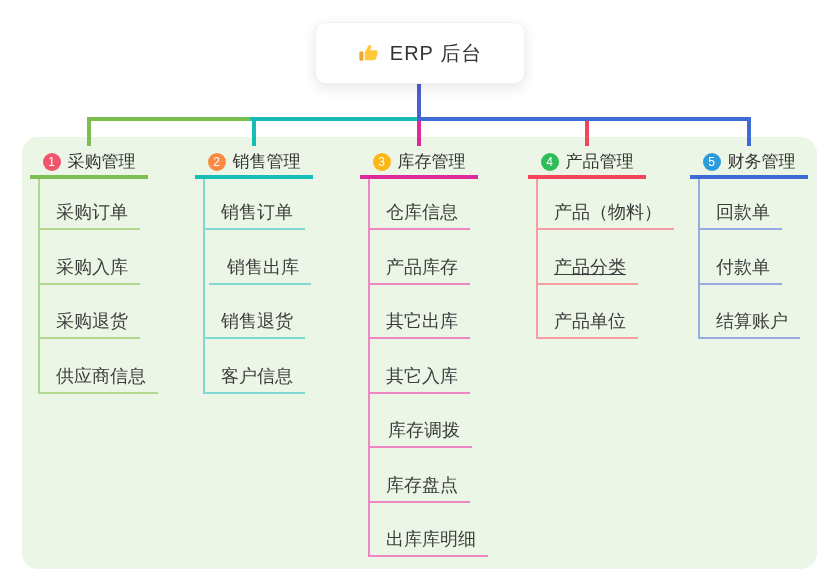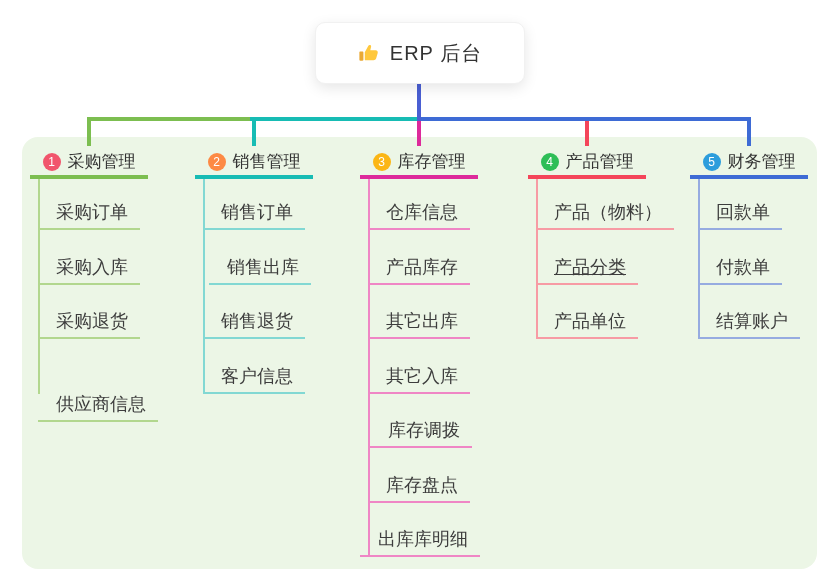--- a/index.html
+++ b/index.html
@@ -45,42 +45,42 @@
 
   <div id="branches">
       <div class="branch-header" style="left: 30px; top: 148px; border-bottom-color: rgb(124, 190, 80);">
         <div class="branch-badge" style="background: rgb(241, 85, 108);">1</div>
         <div class="branch-label">采购管理</div>
       </div>
       <div class="vline" style="left: 38px; top: 179px; width: 2px; height: 214.5px; background: rgb(178, 215, 142);"></div>
       <div class="child-node" style="left: 38px; top: 202px; border-bottom-color: rgb(178, 215, 142);"><div class="child-label" style="display: inline;">采购订单</div></div>
       <div class="child-node" style="left: 38px; top: 256.5px; border-bottom-color: rgb(178, 215, 142);"><div class="child-label" style="display: inline; text-align: right;">采购入库</div></div>
       <div class="child-node" style="left: 38px; top: 311px; border-bottom-color: rgb(178, 215, 142);"><div class="child-label" style="display: inline;">采购退货</div></div>
-      <div class="child-node" style="left: 38px; top: 365.5px; border-bottom-color: rgb(178, 215, 142); margin-top: 28px;"><div class="child-label" style="display: inline;">供应商信息</div></div>
+      <div class="child-node" style="left: 38px; top: 365.5px; border-bottom-color: rgb(178, 215, 142);"><div class="child-label" style="display: inline;">供应商信息</div></div>
       <div class="branch-header" style="left: 195px; top: 148px; border-bottom-color: rgb(23, 188, 180);">
         <div class="branch-badge" style="background: rgb(253, 138, 68);">2</div>
         <div class="branch-label">销售管理</div>
       </div>
       <div class="vline" style="left: 203px; top: 179px; width: 2px; height: 214.5px; background: rgb(130, 216, 211);"></div>
       <div class="child-node" style="left: 203px; top: 202px; border-bottom-color: rgb(130, 216, 211);"><div class="child-label" style="display: inline;">销售订单</div></div>
       <div class="child-node" style="left: 203px; top: 256.5px; border-bottom-color: rgb(130, 216, 211); margin-left: 6px;"><div class="child-label" style="display: inline;">销售出库</div></div>
       <div class="child-node" style="left: 203px; top: 311px; border-bottom-color: rgb(130, 216, 211);"><div class="child-label" style="display: inline;">销售退货</div></div>
       <div class="child-node" style="left: 203px; top: 365.5px; border-bottom-color: rgb(130, 216, 211);"><div class="child-label" style="display: inline;">客户信息</div></div>
       <div class="branch-header" style="left: 360px; top: 148px; border-bottom-color: rgb(221, 42, 155);">
         <div class="branch-badge" style="background: rgb(251, 182, 21);">3</div>
         <div class="branch-label">库存管理</div>
       </div>
       <div class="vline" style="left: 368px; top: 179px; width: 2px; height: 378px; background: rgb(239, 134, 197);"></div>
       <div class="child-node" style="left: 368px; top: 202px; border-bottom-color: rgb(239, 134, 197);"><div class="child-label" style="display: inline;">仓库信息</div></div>
       <div class="child-node" style="left: 368px; top: 256.5px; border-bottom-color: rgb(239, 134, 197);"><div class="child-label" style="display: inline; margin-top: 48px;">产品库存</div></div>
       <div class="child-node" style="left: 368px; top: 311px; border-bottom-color: rgb(239, 134, 197);"><div class="child-label" style="display: inline;">其它出库</div></div>
       <div class="child-node" style="left: 368px; top: 365.5px; border-bottom-color: rgb(239, 134, 197);"><div class="child-label" style="display: inline;">其它入库</div></div>
       <div class="child-node" style="left: 368px; top: 420px; border-bottom-color: rgb(239, 134, 197); padding-left: 20px;"><div class="child-label" style="display: inline;">库存调拨</div></div>
       <div class="child-node" style="left: 368px; top: 474.5px; border-bottom-color: rgb(239, 134, 197);"><div class="child-label" style="display: inline;">库存盘点</div></div>
-      <div class="child-node" style="left: 360px; top: 529px; border-bottom-color: rgb(239, 134, 197);"><div class="child-label" style="display: inline;">出库库明细</div></div>
+      <div class="child-node" style="left: 368px; top: 529px; border-bottom-color: rgb(239, 134, 197);"><div class="child-label" style="display: inline;">出库库明细</div></div>
       <div class="branch-header" style="left: 528px; top: 148px; border-bottom-color: rgb(244, 69, 90);">
         <div class="branch-badge" style="background: rgb(46, 190, 87);">4</div>
         <div class="branch-label">产品管理</div>
       </div>
       <div class="vline" style="left: 536px; top: 179px; width: 2px; height: 160px; background: rgb(247, 155, 164);"></div>
       <div class="child-node" style="left: 536px; top: 202px; border-bottom-color: rgb(247, 155, 164);"><div class="child-label" style="display: inline;">产品（物料）</div></div>
       <div class="child-node" style="left: 536px; top: 256.5px; border-bottom-color: rgb(247, 155, 164);"><div class="child-label" style="display: inline; text-decoration: underline;">产品分类</div></div>
       <div class="child-node" style="left: 536px; top: 311px; border-bottom-color: rgb(247, 155, 164);"><div class="child-label" style="display: inline;">产品单位</div></div>
       <div class="branch-header" style="left: 690px; top: 148px; border-bottom-color: rgb(62, 107, 213);">
         <div class="branch-badge" style="background: rgb(44, 157, 220);">5</div>

